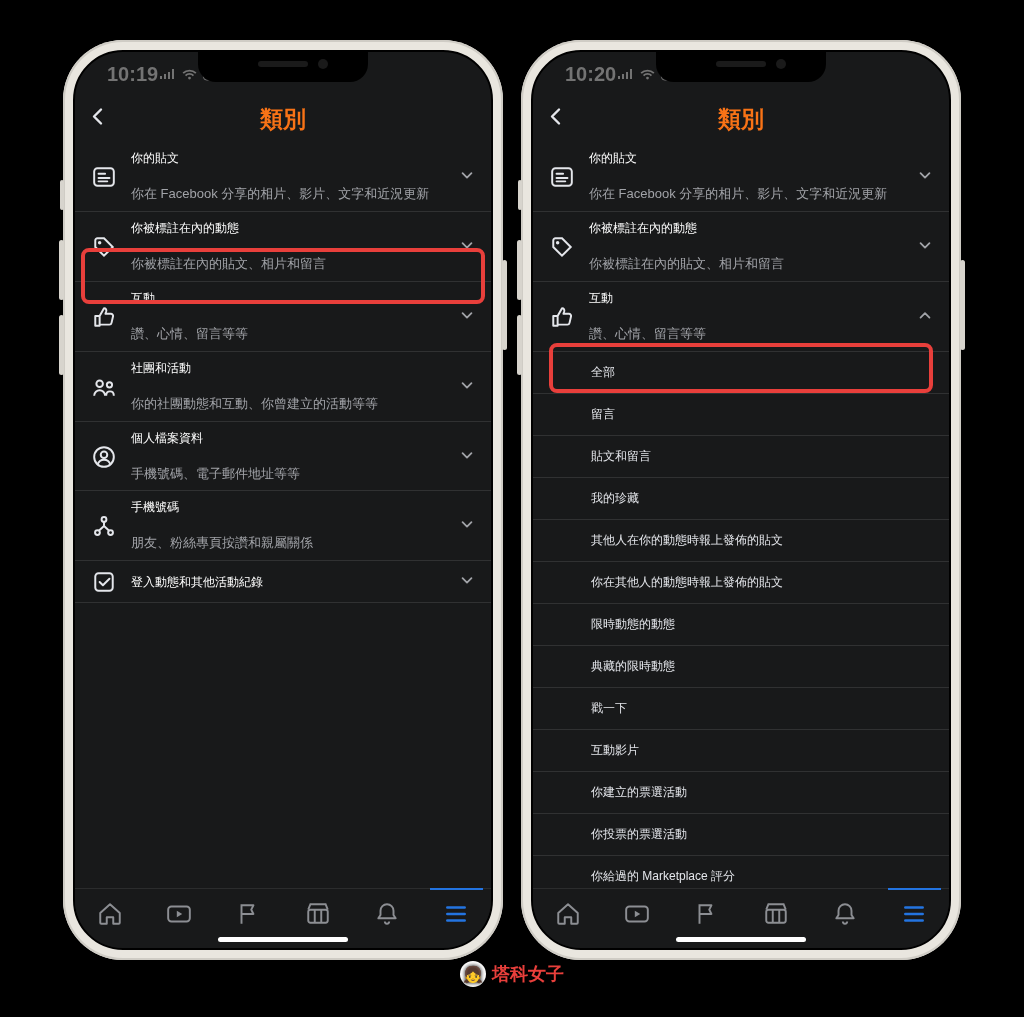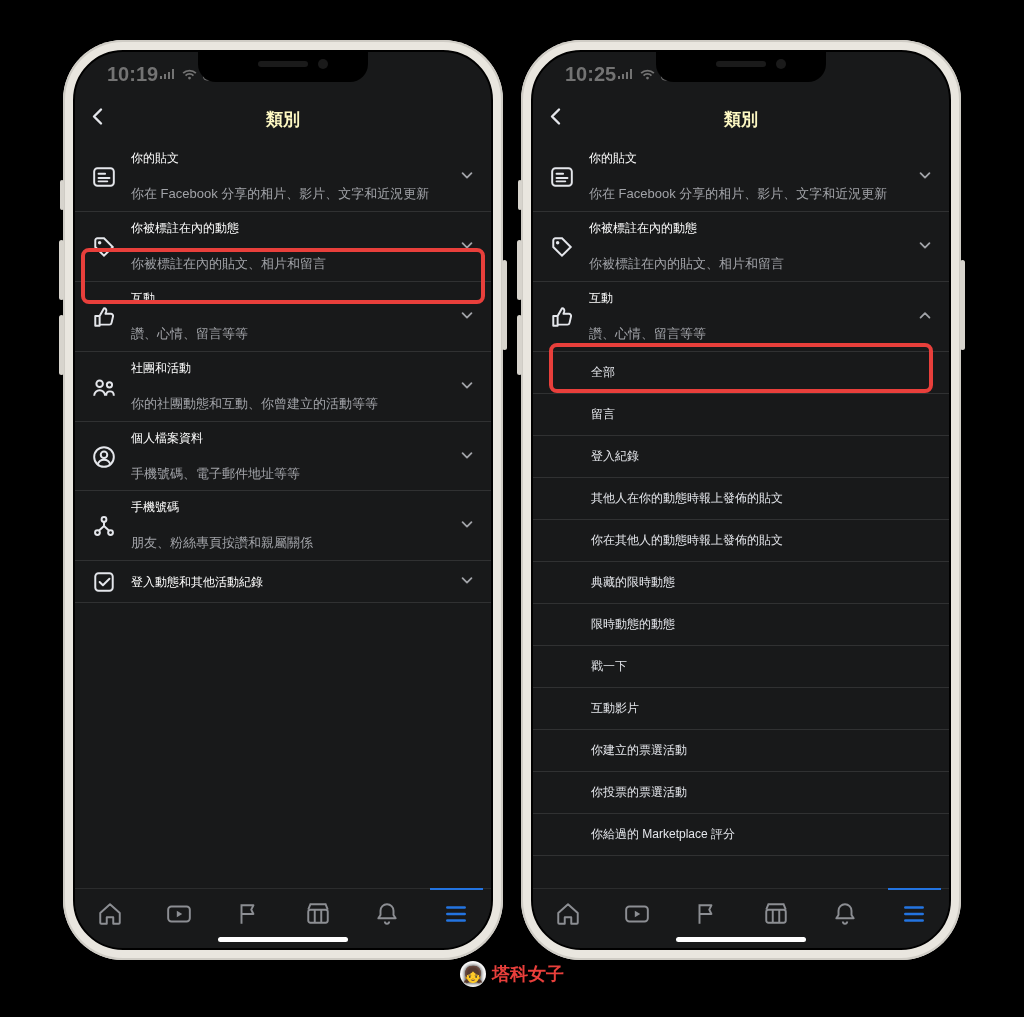--- a/index.html
+++ b/index.html
@@ -102,22 +102,22 @@
     bottom: 60px;
     overflow: hidden;
   }
 
   .header {
     height: 46px;
     display: flex;
     align-items: center;
     justify-content: center;
     position: relative;
-    color: #fef9c3;
-    font-size: 17px;
+    color: #f97316;
+    font-size: 23px;
     font-weight: 600;
   }
   .header .back {
     position: absolute;
     left: 14px;
     top: 50%;
     transform: translateY(-50%);
     color: #e4e6eb;
   }
 
@@ -456,21 +456,21 @@
   </div>
 
   <div class="phone">
     <div class="side-btn silence"></div>
       <div class="side-btn volup"></div>
       <div class="side-btn voldown"></div>
       <div class="side-btn power"></div>
     <div class="phone-inner">
       <div class="notch"></div>
       <div class="status-bar">
-        <span>10:25</span>
+        <span>10:20</span>
         <div class="status-right">
           <svg width="18" height="12" viewBox="0 0 16 12">
               <use href="#i-signal"></use>
             </svg>
           <svg width="17" height="12" viewBox="0 0 16 12">
               <use href="#i-wifi"></use>
             </svg>
           <svg width="27" height="13" viewBox="0 0 26 13">
               <use href="#i-batt"></use>
             </svg>
@@ -526,25 +526,26 @@
                 <div class="title">互動</div>
                 <div class="sub">讚、心情、留言等等</div>
               </span>
               <span class="chev"><svg width="16" height="16" viewBox="0 0 18 18">
                   <use href="#i-chev-up"></use>
                 </svg></span>
             </div>
             <div class="sub-list">
               <div class="sub-row">全部</div>
               <div class="sub-row">留言</div>
-              <div class="sub-row">登入紀錄</div>
+              <div class="sub-row">貼文和留言</div>
+              <div class="sub-row">我的珍藏</div>
               <div class="sub-row">其他人在你的動態時報上發佈的貼文</div>
               <div class="sub-row">你在其他人的動態時報上發佈的貼文</div>
+              <div class="sub-row">限時動態的動態</div>
               <div class="sub-row">典藏的限時動態</div>
-              <div class="sub-row">限時動態的動態</div>
               <div class="sub-row">戳一下</div>
               <div class="sub-row">互動影片</div>
               <div class="sub-row">你建立的票選活動</div>
               <div class="sub-row">你投票的票選活動</div>
               <div class="sub-row">你給過的 Marketplace 評分</div>
             </div>
           </div>
       </div>
 
       <div class="hl-box" style="left:16px; right:16px; top:291px; height:50px;"></div>

